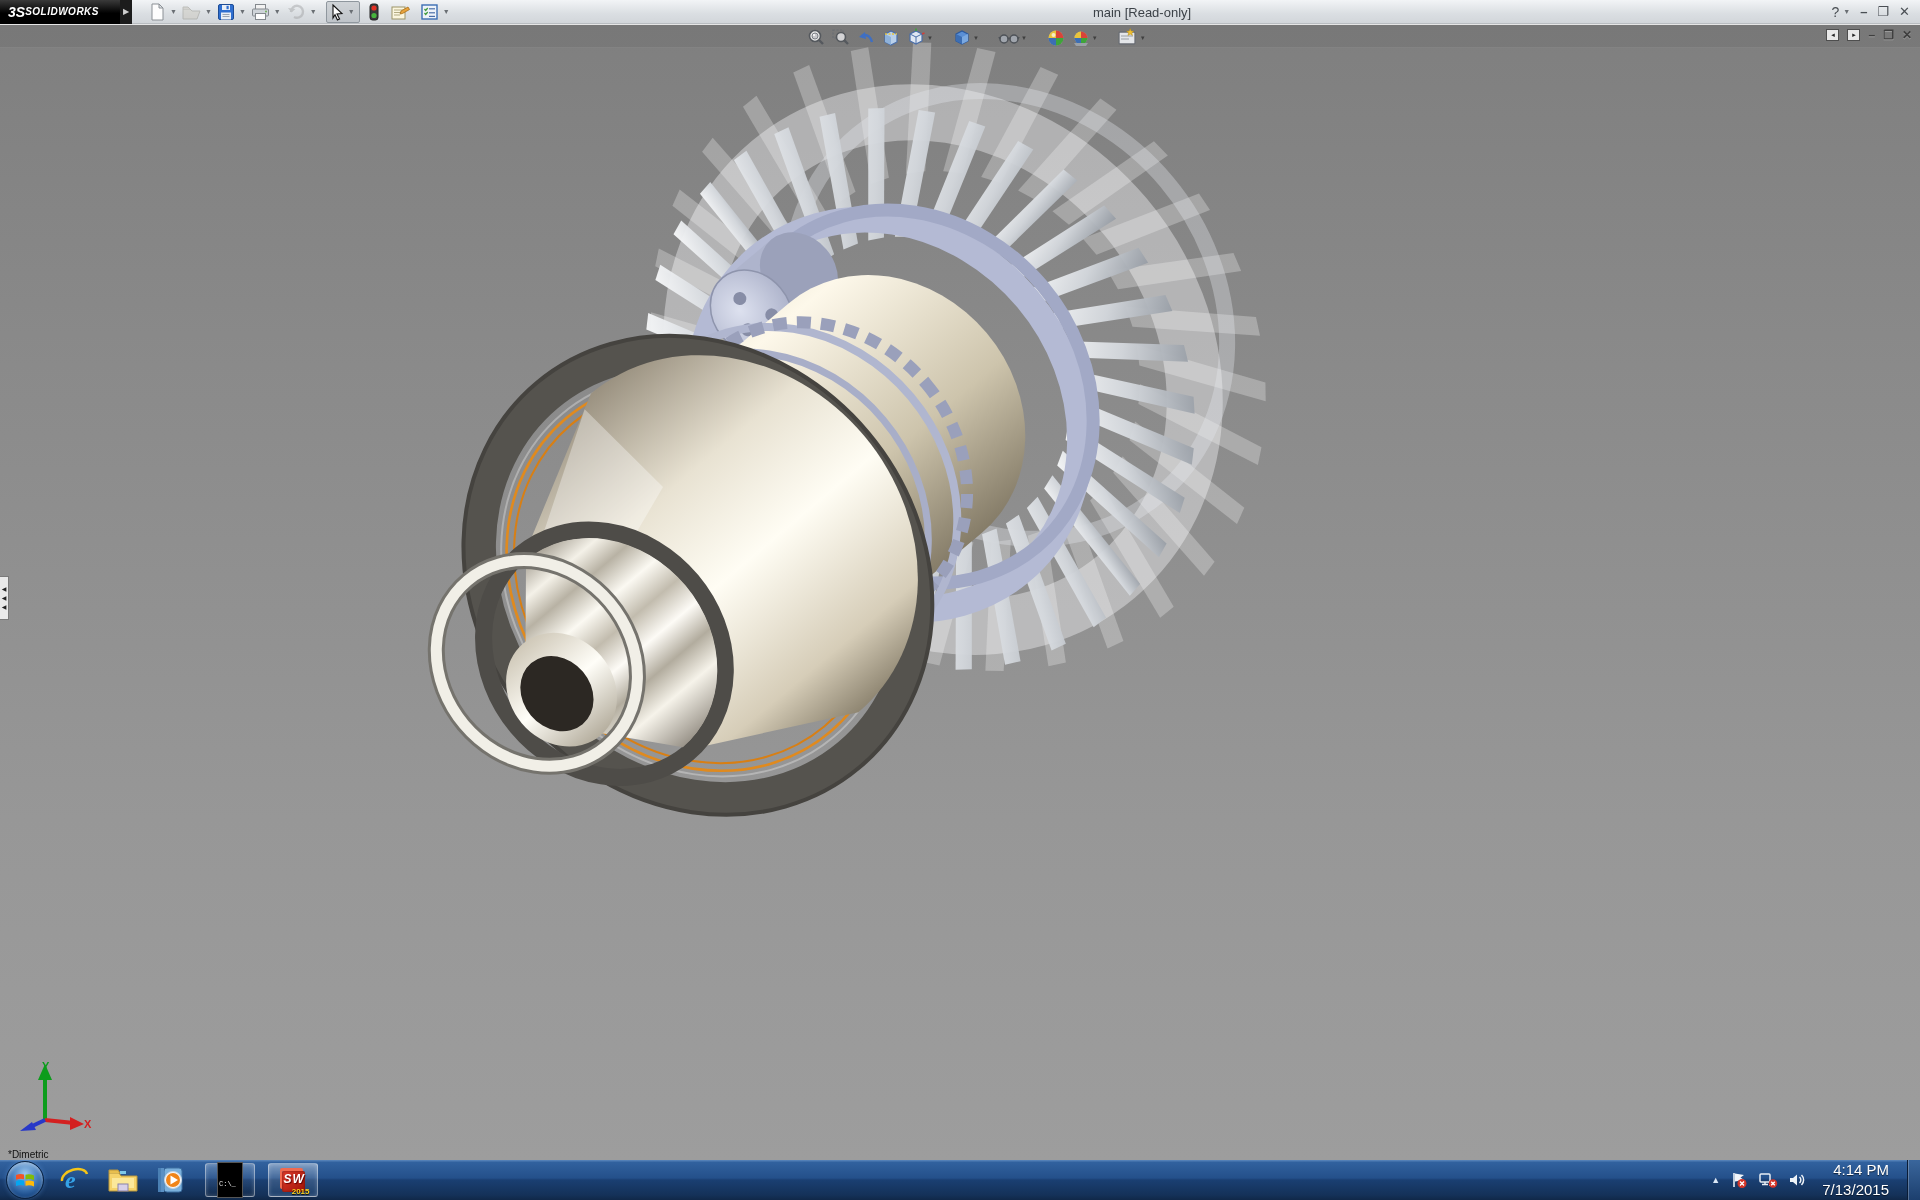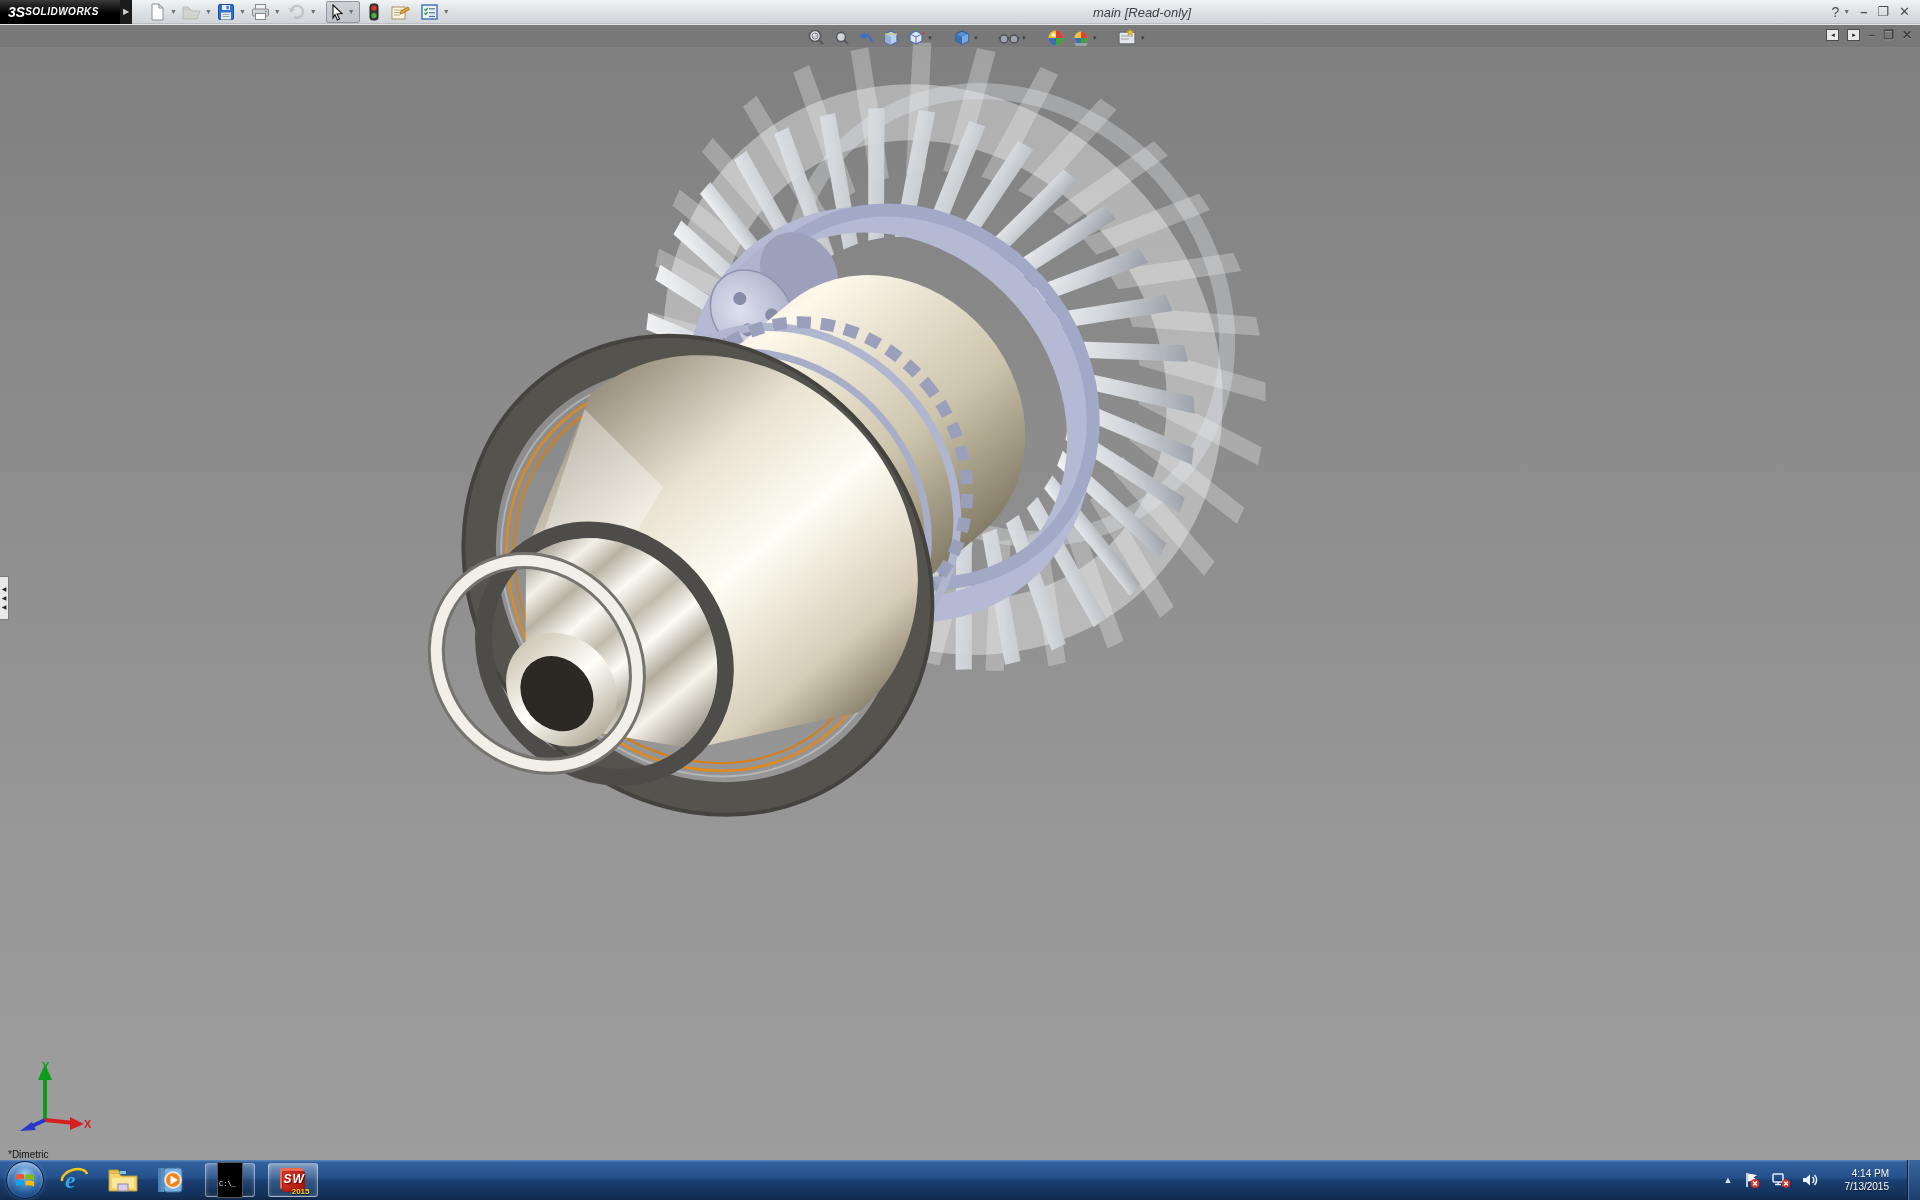--- a/index.html
+++ b/index.html
@@ -16,21 +16,21 @@
   .sw-logo .brand { color:#fff; font-size:10px; font-weight:bold; letter-spacing:.5px; font-style:italic; }
   .logo-flyout { width:12px; height:24px; background:#1c1c1c; color:#cfcfcf; font-size:8px;
     display:flex; align-items:center; justify-content:center; flex:0 0 auto; }
   .main-toolbar { display:flex; align-items:center; margin-left:14px; flex:0 0 auto; }
   .tb-btn { display:flex; align-items:center; height:22px; padding:0 1px; border:1px solid transparent; }
   .tb-btn svg { display:block; }
   .tb-btn.pressed { background:linear-gradient(#cfd3d7,#bfc4c9); border:1px solid #8f979e; border-radius:2px; }
   .tb-btn.disabled { opacity:.45; filter:grayscale(.8); }
   .dd { font-size:7px; color:#6a6f74; margin:0 3px 0 2px; }
   .tb-sep { width:6px; }
-  .tb-title { flex:1; text-align:center; font-size:13px; color:#3c4248; padding-top:1px;font-style:italic; }
+  .tb-title { flex:1; text-align:center; font-size:13px; color:#3c4248; padding-top:1px; }
   .win-controls { display:flex; align-items:center; gap:10px; padding-right:10px; flex:0 0 auto;
     color:#4a4f54; font-size:13px; }
   .win-controls .glyph { cursor:default; line-height:1; }
   .wc-dd { font-size:7px; color:#6a6f74; margin-left:-6px; }
 
   
   .viewport { position:absolute; left:0; top:24px; width:1920px; height:1136px;
     background:linear-gradient(180deg,#7f7f7f 0%,#8a8a8a 30%,#979797 70%,#9d9d9d 100%);
     border-top:1px solid #e6e6e6; overflow:hidden; }
   .menu-strip { position:absolute; left:0; top:0; width:100%; height:23px;
@@ -79,22 +79,22 @@
     background:linear-gradient(135deg,#e03a2a,#a01408); border-radius:2px;
     box-shadow:-2px -3px 0 #f06a50, inset 0 0 3px rgba(0,0,0,.4); }
   .sw-cube .letters { position:absolute; left:4px; top:5px; color:#fff; font-weight:bold;
     font-size:12px; letter-spacing:1px; font-style:italic; text-shadow:1px 1px 1px #600; }
   .sw-cube .year { position:absolute; right:-3px; bottom:-2px; color:#ffd21e; font-weight:bold;
     font-size:8px; text-shadow:0 1px 1px #000; }
 
   .tray { margin-left:auto; display:flex; align-items:center; gap:10px; height:100%; }
   .tray-arrow { color:#dce8f6; font-size:9px; }
   .tray-ico { position:relative; display:flex; align-items:center; justify-content:center; }
-  .tray-clock { text-align:right; color:#fff; font-size:10px; line-height:1.35;
-    text-shadow:0 1px 1px rgba(0,0,0,.6); margin-left:14px; }
+  .tray-clock { text-align:right; color:#fff; font-size:15px; line-height:1.35;
+    text-shadow:0 1px 1px rgba(0,0,0,.6); margin-left:4px; }
   .show-desktop { width:13px; height:40px; margin-left:8px;
     border-left:1px solid #0a1c36; box-shadow:inset 1px 0 0 rgba(255,255,255,.25);
     background:linear-gradient(#3a669c,#1c3f6e); }
 </style>
 </head>
 <body>
 
 <div class="titlebar">
   <div class="sw-logo">
     <span class="mark">3S</span>

